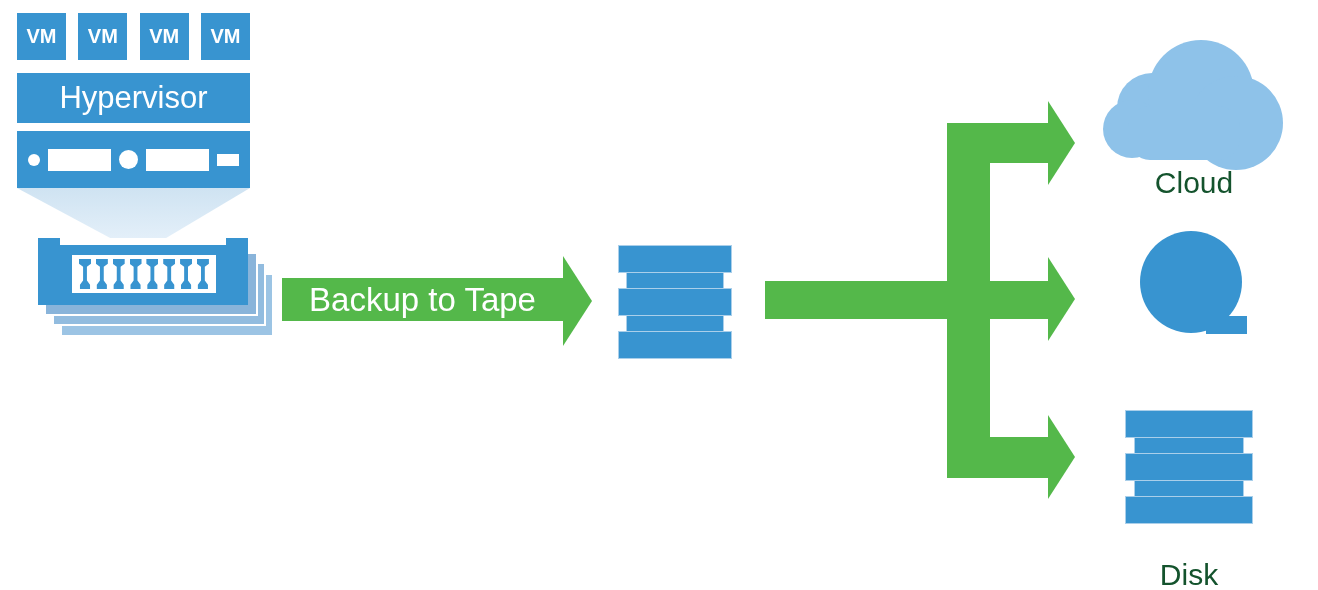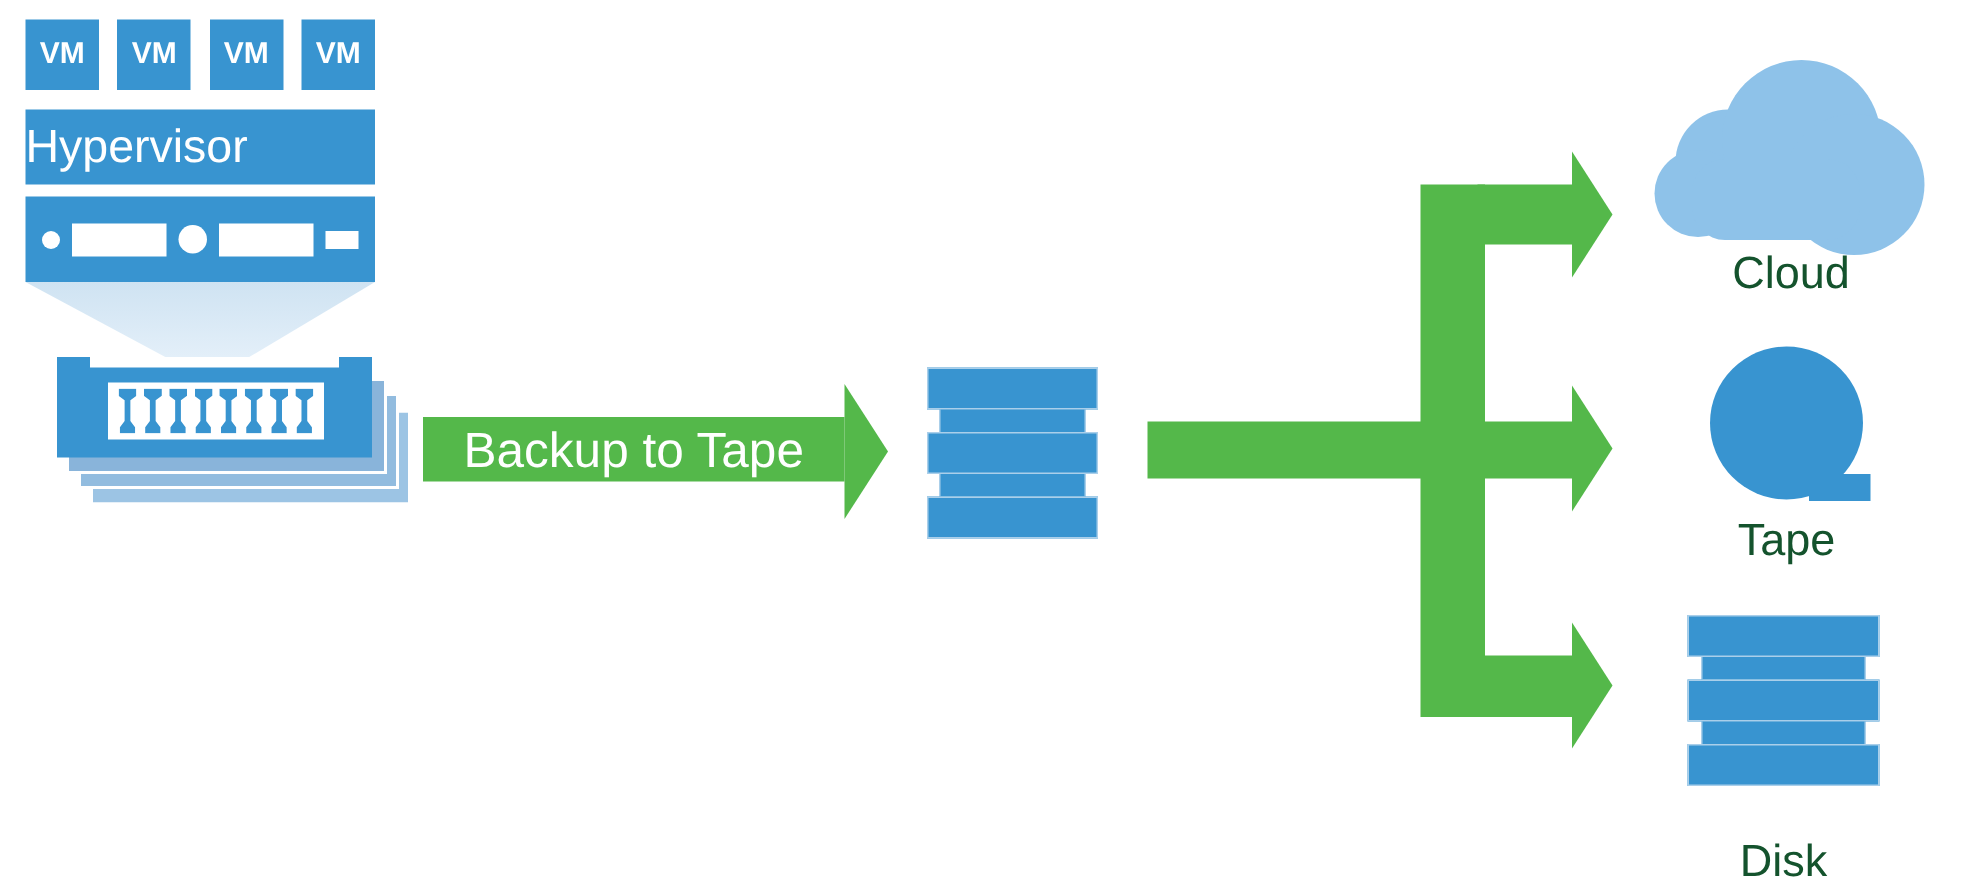--- a/index.html
+++ b/index.html
@@ -7,21 +7,21 @@
   #canvas { position:relative; width:1318px; height:590px; background:#ffffff; overflow:hidden; }
 
   
   .vm-row { position:absolute; left:17px; top:13px; width:233px; height:62px;
             display:flex; justify-content:space-between; }
   .vm-box { width:49px; height:47px; background:#3894D0; color:#fff;
             display:flex; align-items:center; justify-content:center;
             font-size:20px; font-weight:bold; }
   .hypervisor-bar { position:absolute; left:17px; top:73px; width:233px; height:50px;
             background:#3894D0; color:#fff; display:flex; align-items:center;
-            justify-content:flex-start; font-size:31px; }
+            justify-content:center; font-size:31px; }
   .host-server { position:absolute; left:17px; top:131px; width:233px; height:57px;
             background:#3894D0; display:flex; align-items:center;
             justify-content:space-between; padding:0 11px; }
   .led-dot-s { width:12px; height:12px; border-radius:50%; background:#fff; }
   .led-dot-m { width:19px; height:19px; border-radius:50%; background:#fff; }
   .led-rect  { width:63px; height:22px; background:#fff; }
   .led-chip  { width:22px; height:12px; background:#fff; }
 
   .funnel { position:absolute; left:17px; top:188px; width:233px; height:50px;
             background:linear-gradient(180deg,#cfe3f2 0%,#e3eff9 100%);
@@ -169,21 +169,20 @@
     <div class="cloud-part cp1"></div>
     <div class="cloud-part cp4"></div>
     <div class="cloud-base"></div>
   </div>
   <div class="target-label label-cloud">Cloud</div>
 
   <div class="tape-wrap">
     <div class="tape-reel"></div>
     <div class="tape-tail"></div>
   </div>
-  <div class="target-label label-tape">Tape</div>
 
   <div class="disk-stack stack-right">
     <div class="disk-wide"></div>
     <div class="disk-narrow"></div>
     <div class="disk-wide"></div>
     <div class="disk-narrow"></div>
     <div class="disk-wide"></div>
   </div>
   <div class="target-label label-disk">Disk</div>
 

